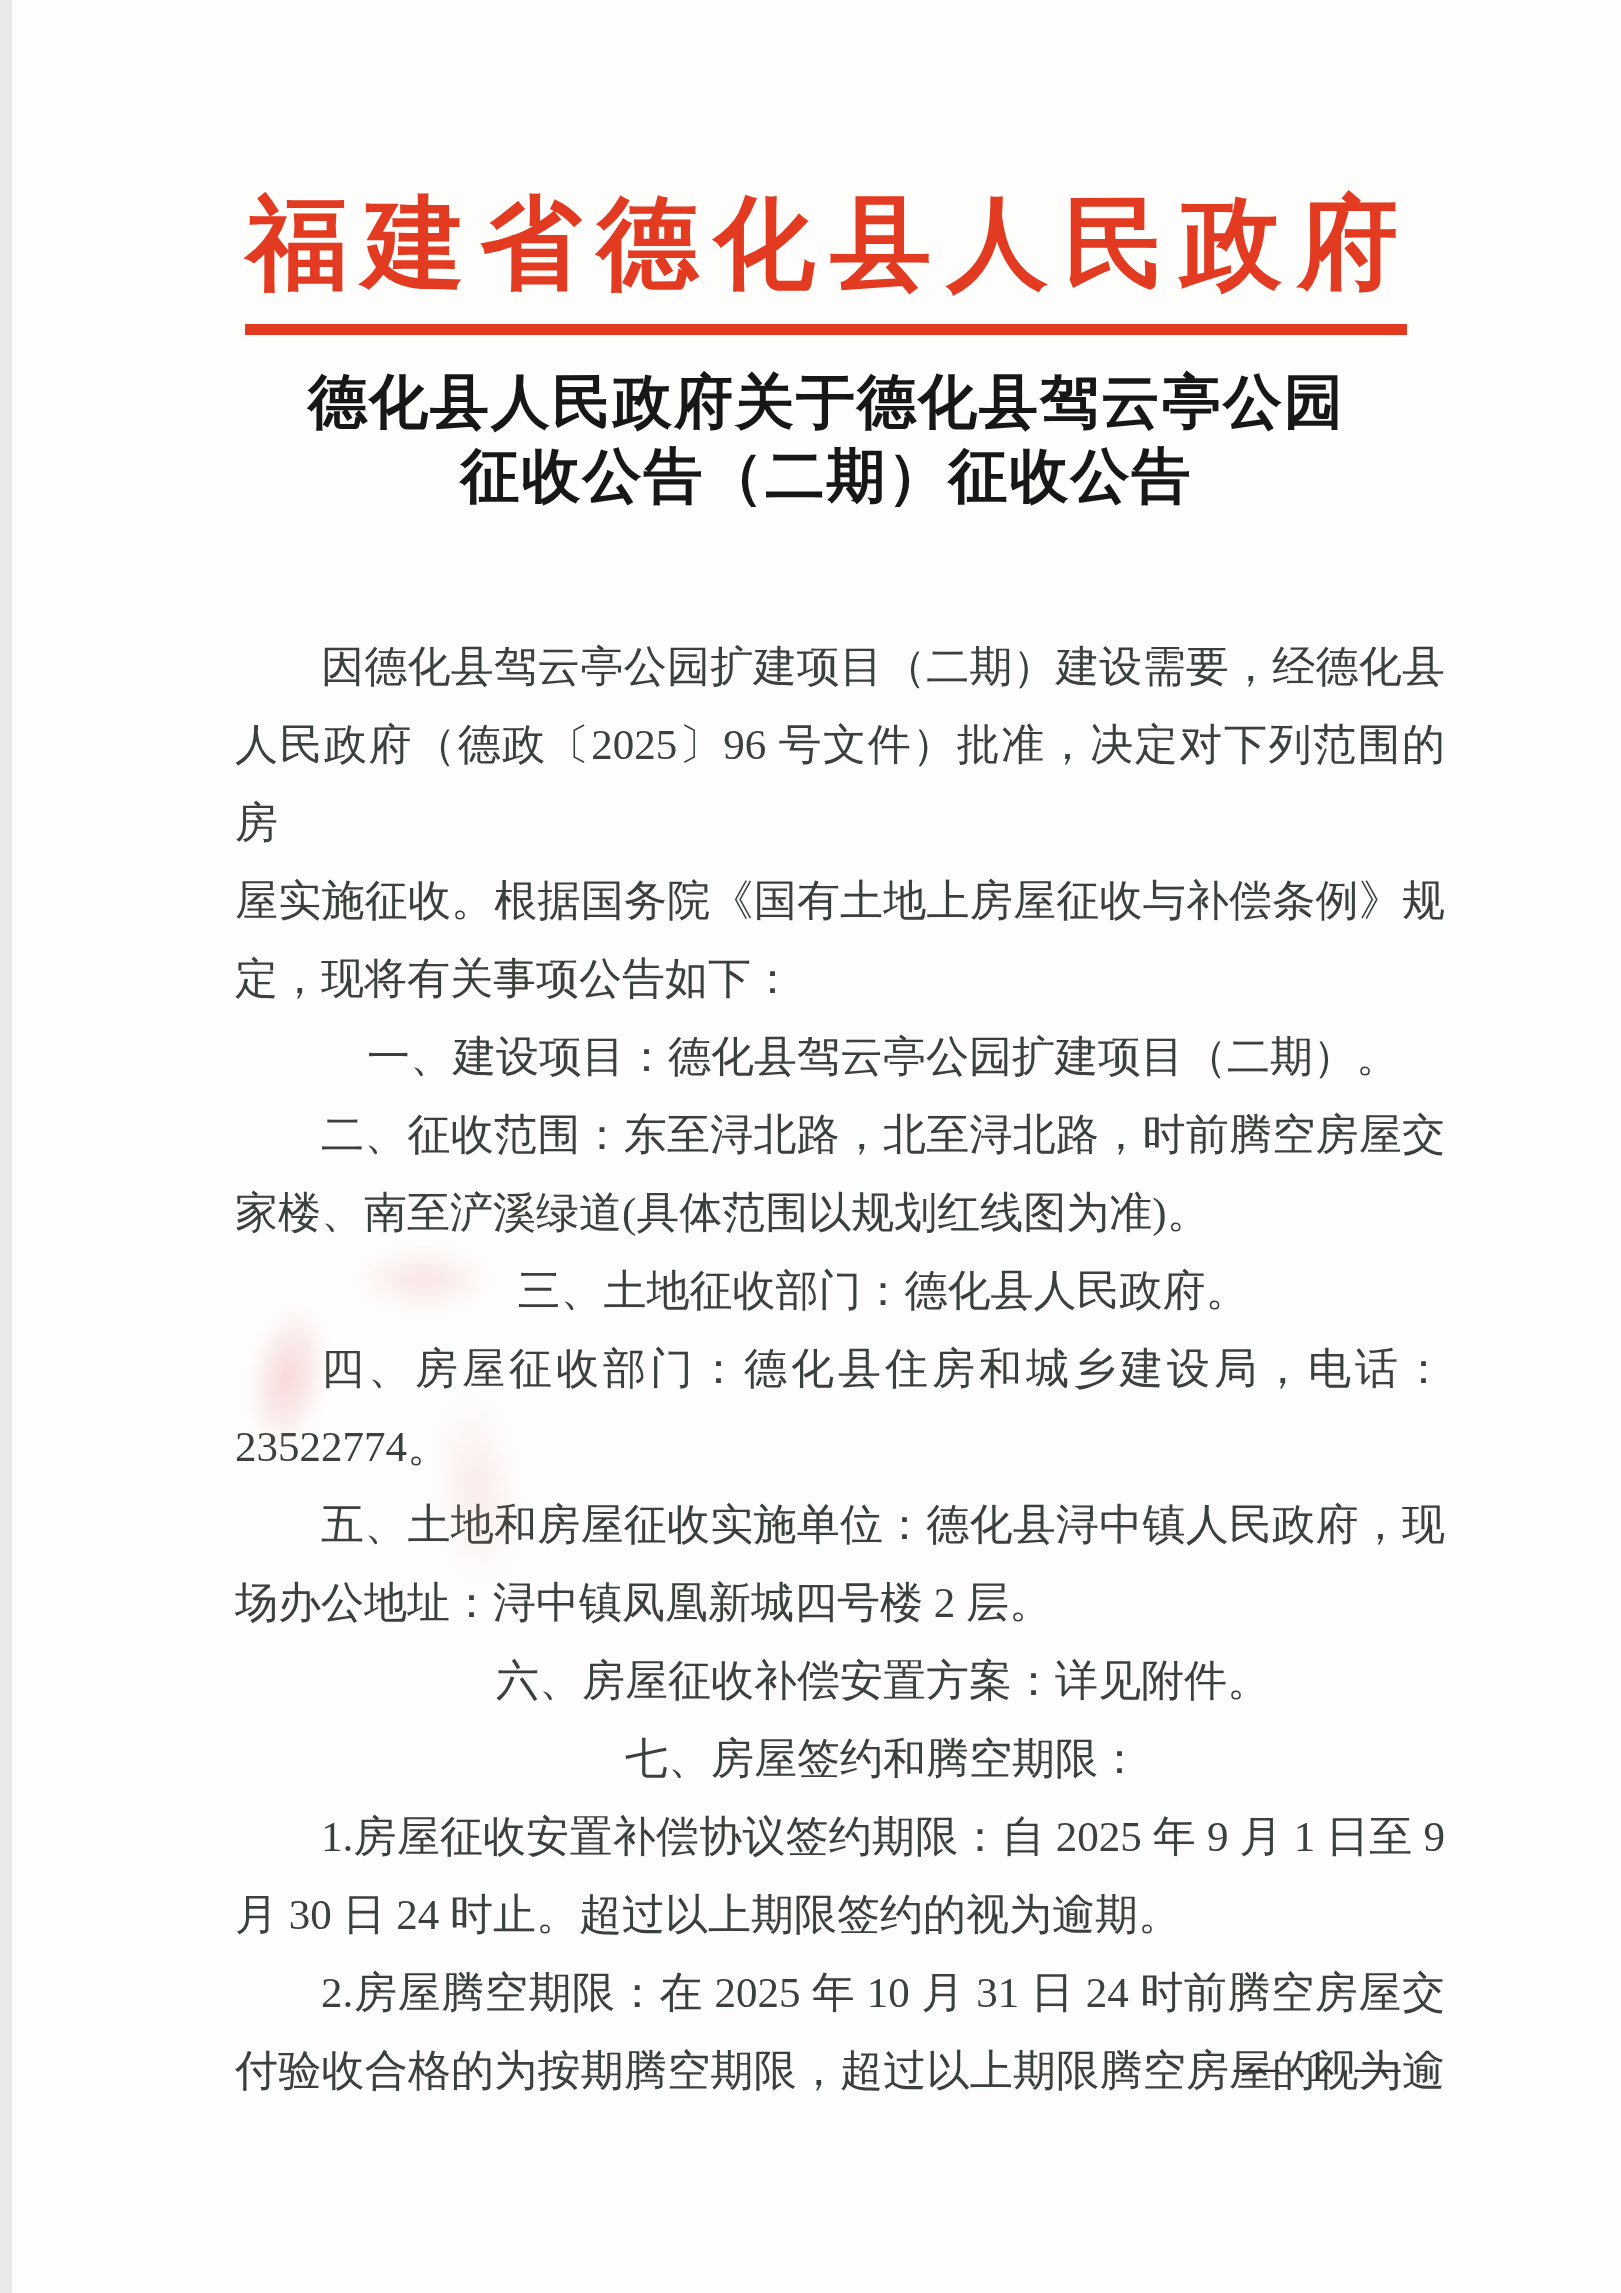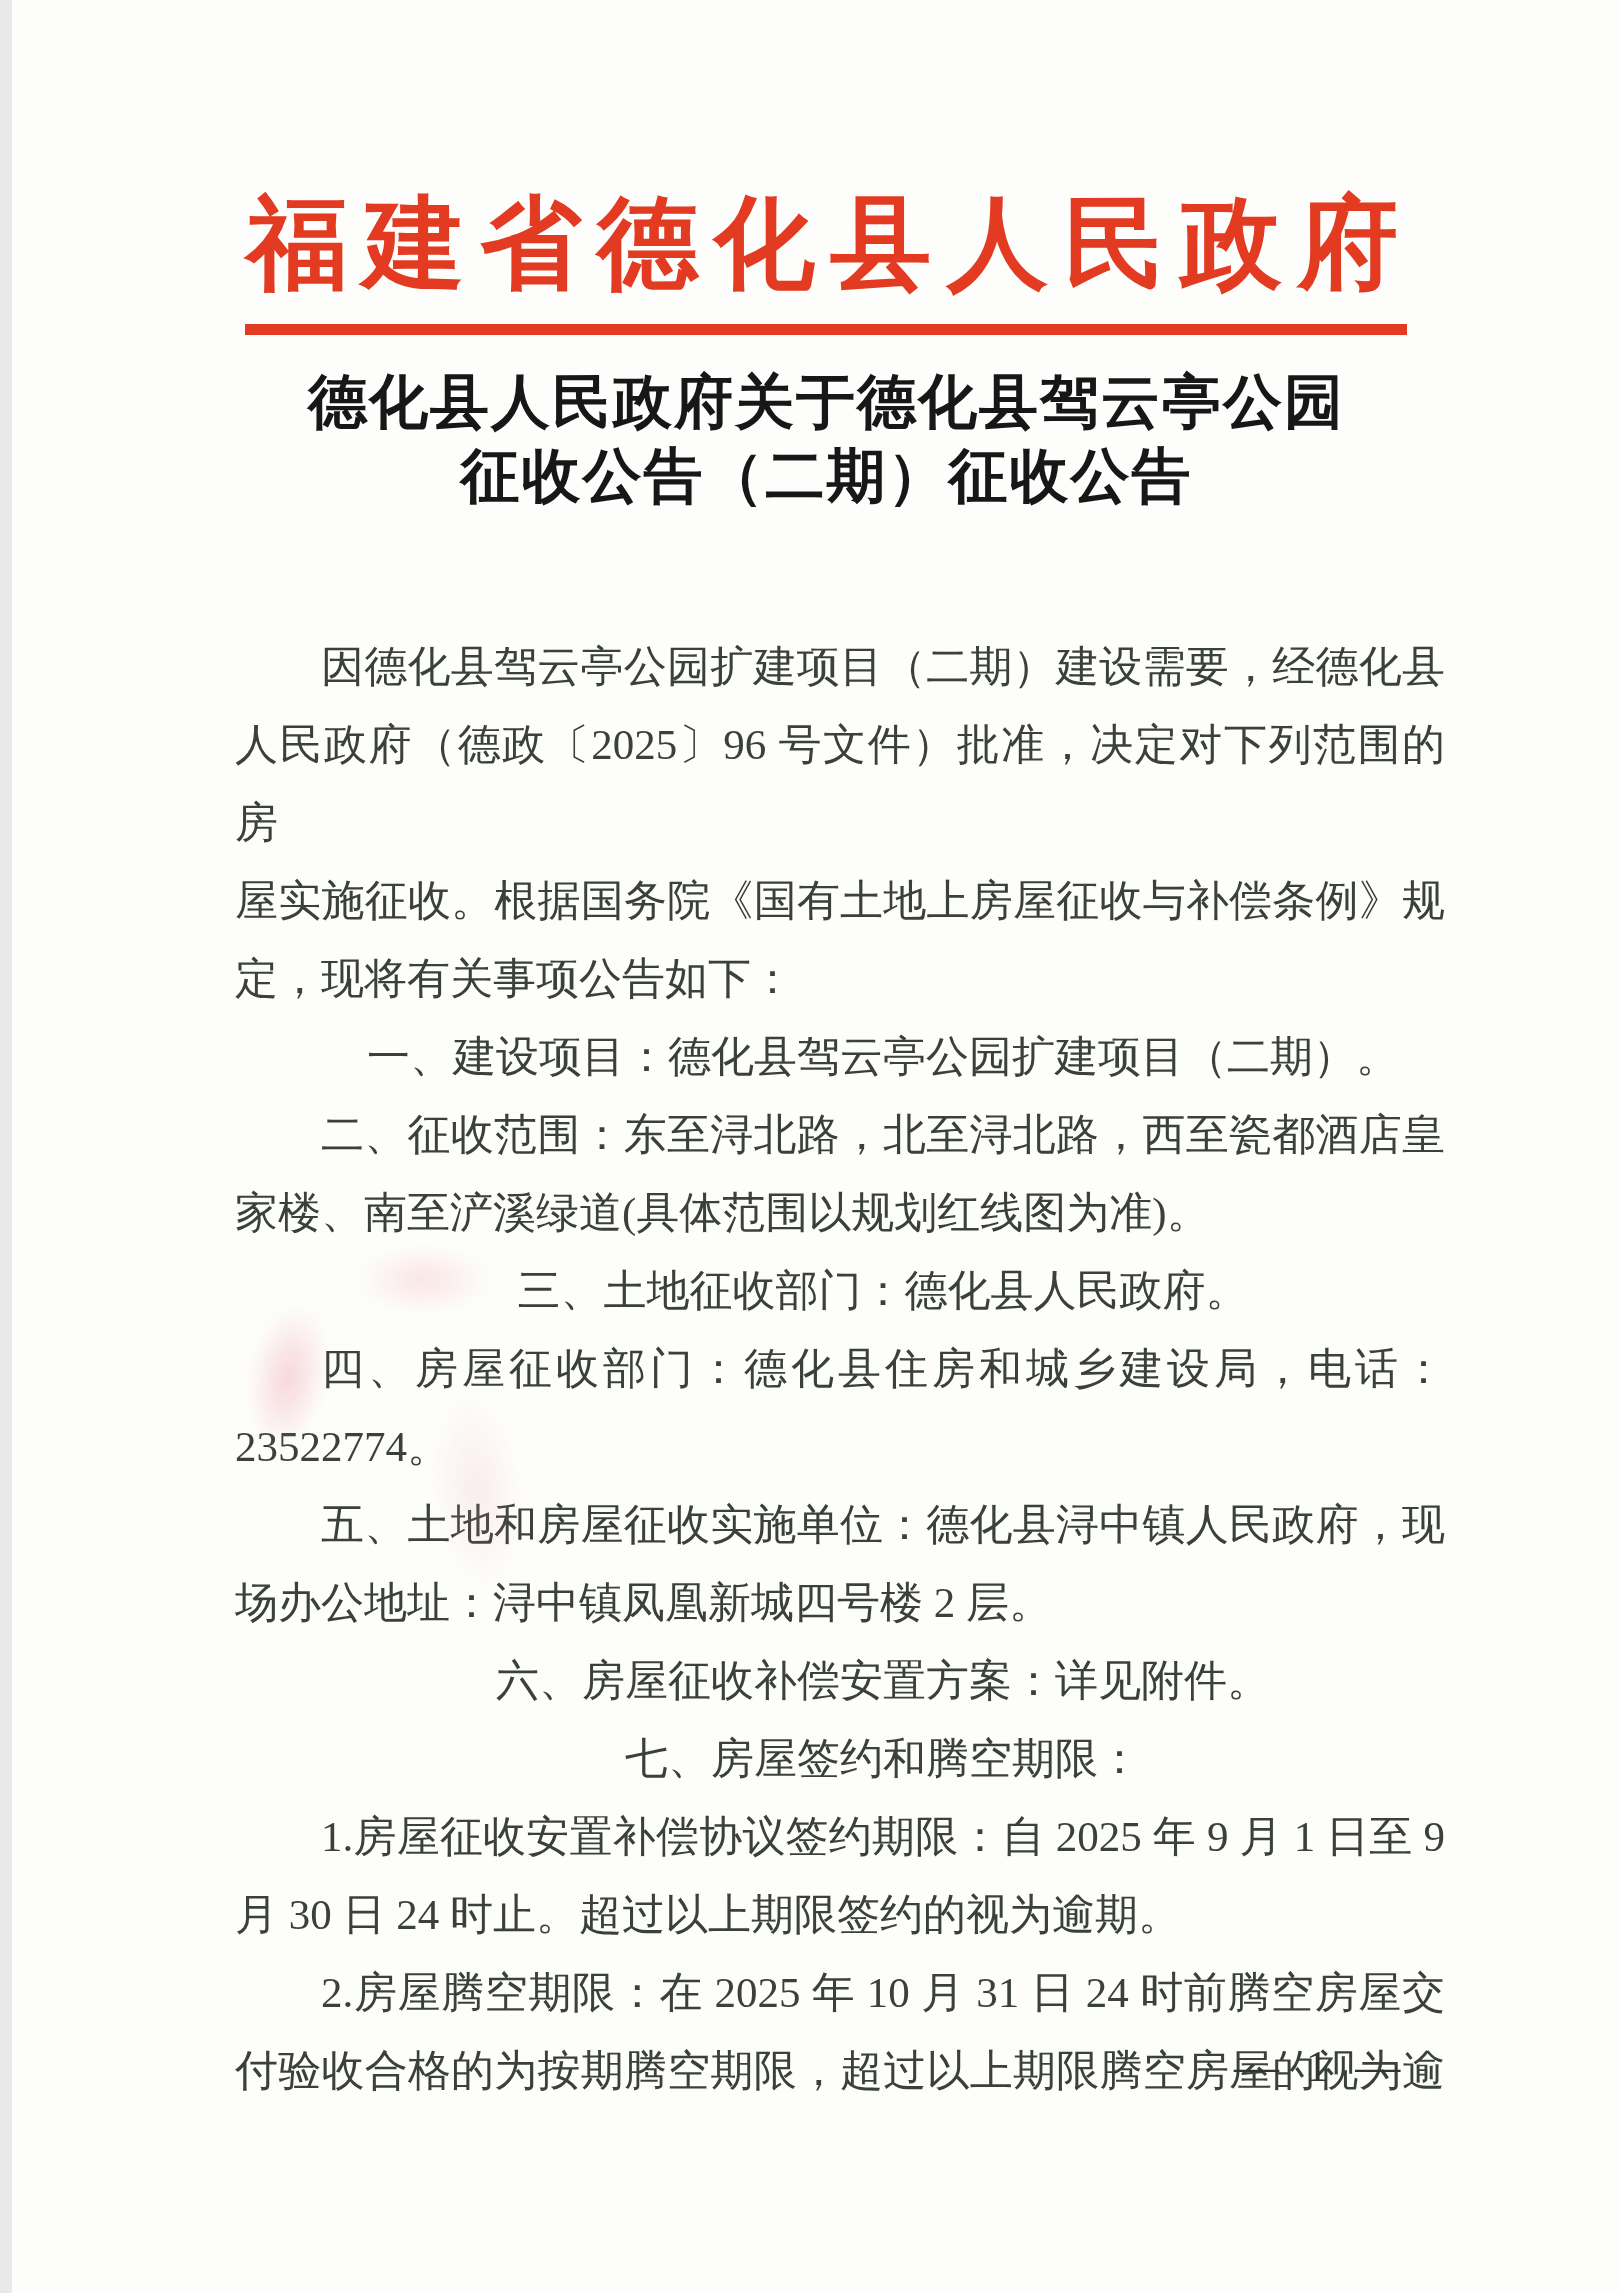--- a/index.html
+++ b/index.html
@@ -95,21 +95,21 @@
     <div>德化县人民政府关于德化县驾云亭公园</div>
     <div>征收公告（二期）征收公告</div>
   </div>
 
   <div class="body-block">
     <div class="line indent fill">因德化县驾云亭公园扩建项目（二期）建设需要，经德化县</div>
     <div class="line fill">人民政府（德政〔2025〕96 号文件）批准，决定对下列范围的房</div>
     <div class="line fill">屋实施征收。根据国务院《国有土地上房屋征收与补偿条例》规</div>
     <div class="line">定，现将有关事项公告如下：</div>
     <div class="line indent">一、建设项目：德化县驾云亭公园扩建项目（二期）。</div>
-    <div class="line indent fill">二、征收范围：东至浔北路，北至浔北路，西至瓷都酒店皇</div>
+    <div class="line indent fill">二、征收范围：东至浔北路，北至浔北路，时前腾空房屋交</div>
     <div class="line">家楼、南至浐溪绿道(具体范围以规划红线图为准)。</div>
     <div class="line indent">三、土地征收部门：德化县人民政府。</div>
     <div class="line indent fill">四、房屋征收部门：德化县住房和城乡建设局，电话：</div>
     <div class="line">23522774。</div>
     <div class="line indent fill">五、土地和房屋征收实施单位：德化县浔中镇人民政府，现</div>
     <div class="line">场办公地址：浔中镇凤凰新城四号楼 2 层。</div>
     <div class="line indent">六、房屋征收补偿安置方案：详见附件。</div>
     <div class="line indent">七、房屋签约和腾空期限：</div>
     <div class="line indent fill">1.房屋征收安置补偿协议签约期限：自 2025 年 9 月 1 日至 9</div>
     <div class="line">月 30 日 24 时止。超过以上期限签约的视为逾期。</div>

